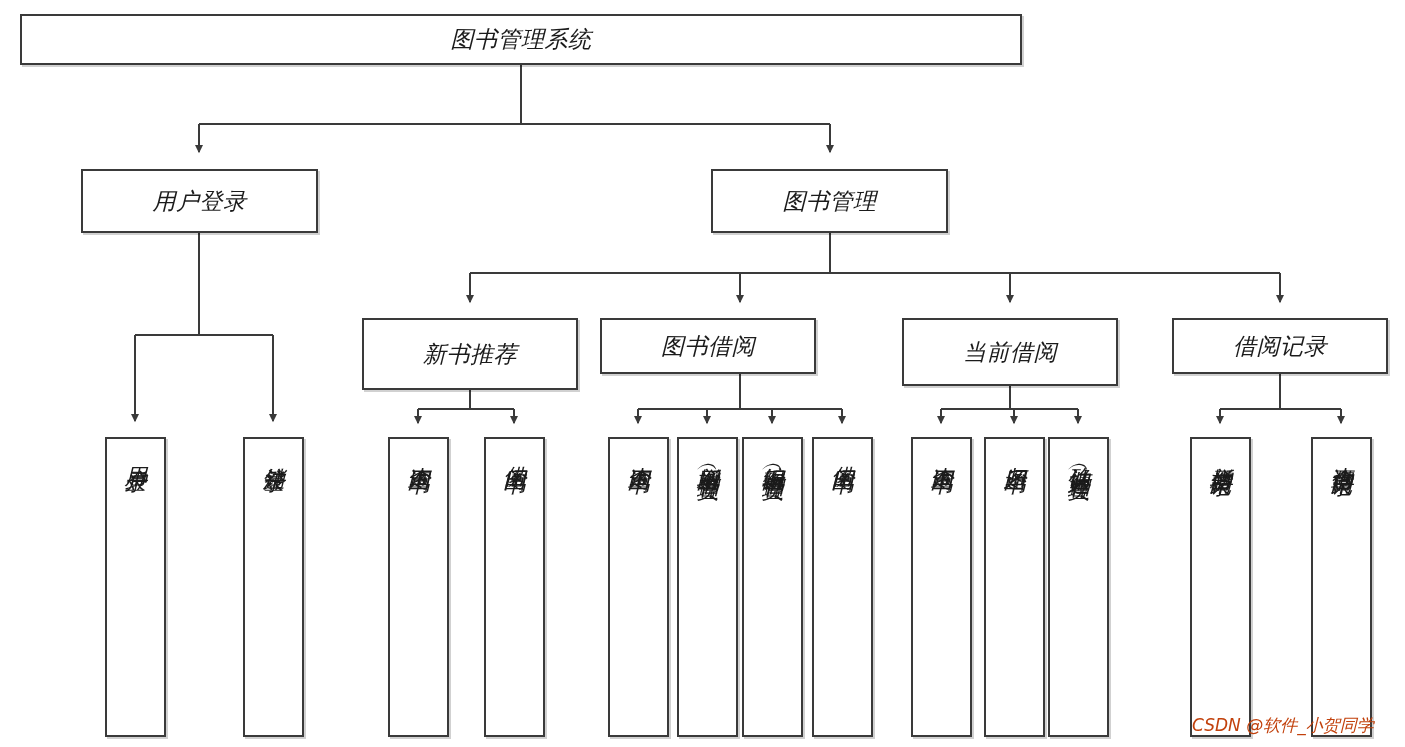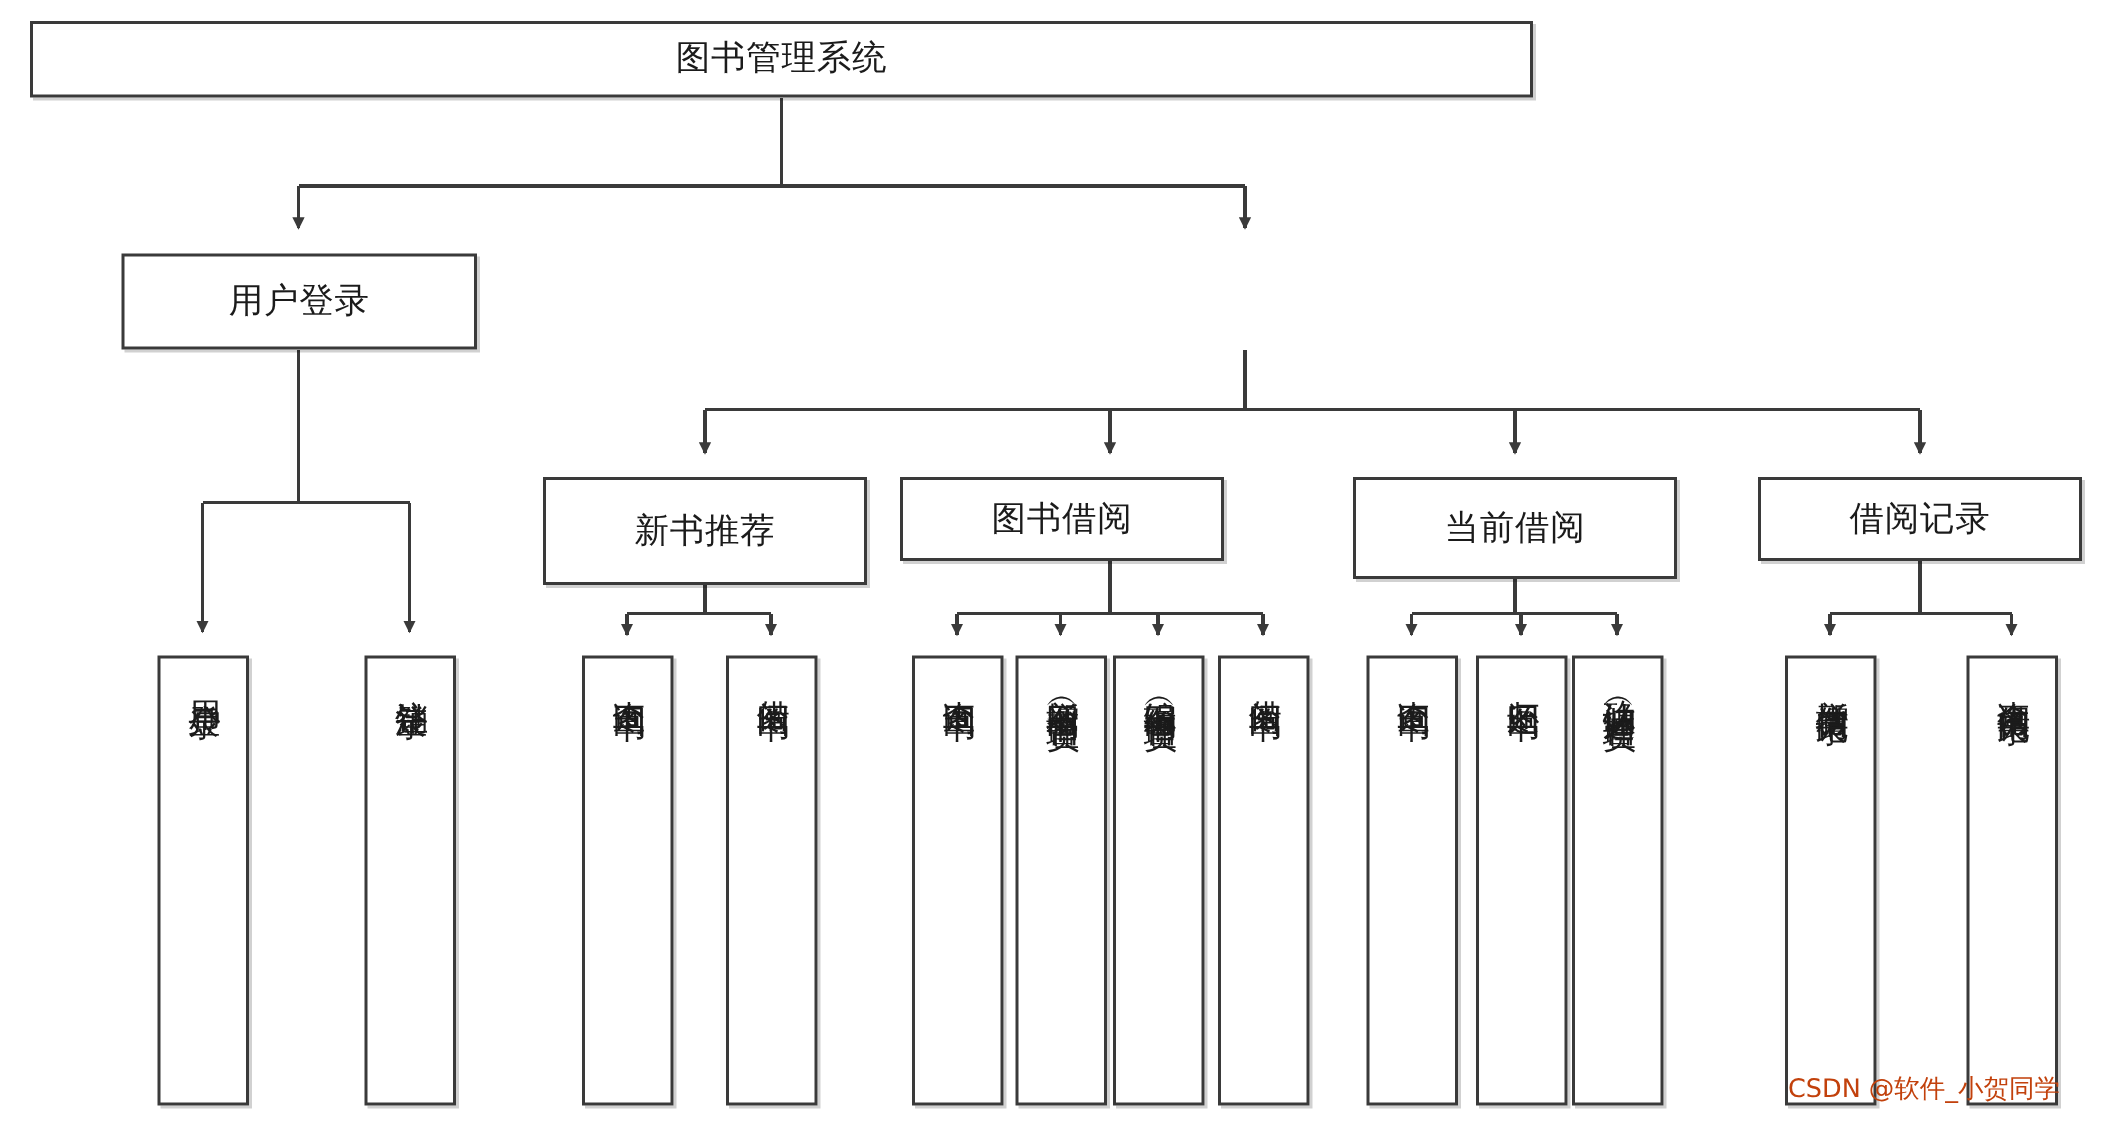--- a/index.html
+++ b/index.html
@@ -10,20 +10,21 @@
   }
   body {
     font-family: "DejaVu Sans", "Liberation Sans", sans-serif;
   }
   #diagram-root {
     position: relative;
     width: 1405px;
     height: 747px;
     background: #ffffff;
     overflow: hidden;
+    font-style: italic;
   }
   #edges-layer {
     position: absolute;
     left: 0;
     top: 0;
     width: 1405px;
     height: 747px;
     pointer-events: none;
   }
   .node {
@@ -131,20 +132,23 @@
     </g>
   </svg>
 
   <div class="node horiz root" style="left:20px; top:14px; width:1002px; height:51px;">
     <span class="node-label">图书管理系统</span>
   </div>
 
   <div class="node horiz" style="left:81px; top:169px; width:237px; height:64px;">
     <span class="node-label">用户登录</span>
   </div>
+  <div class="node horiz" style="left:711px; top:169px; width:237px; height:64px;">
+    <span class="node-label">图书管理</span>
+  </div>
 
   <div class="node horiz" style="left:362px; top:318px; width:216px; height:72px;">
     <span class="node-label">新书推荐</span>
   </div>
   <div class="node horiz" style="left:600px; top:318px; width:216px; height:56px;">
     <span class="node-label">图书借阅</span>
   </div>
   <div class="node horiz" style="left:902px; top:318px; width:216px; height:68px;">
     <span class="node-label">当前借阅</span>
   </div>

